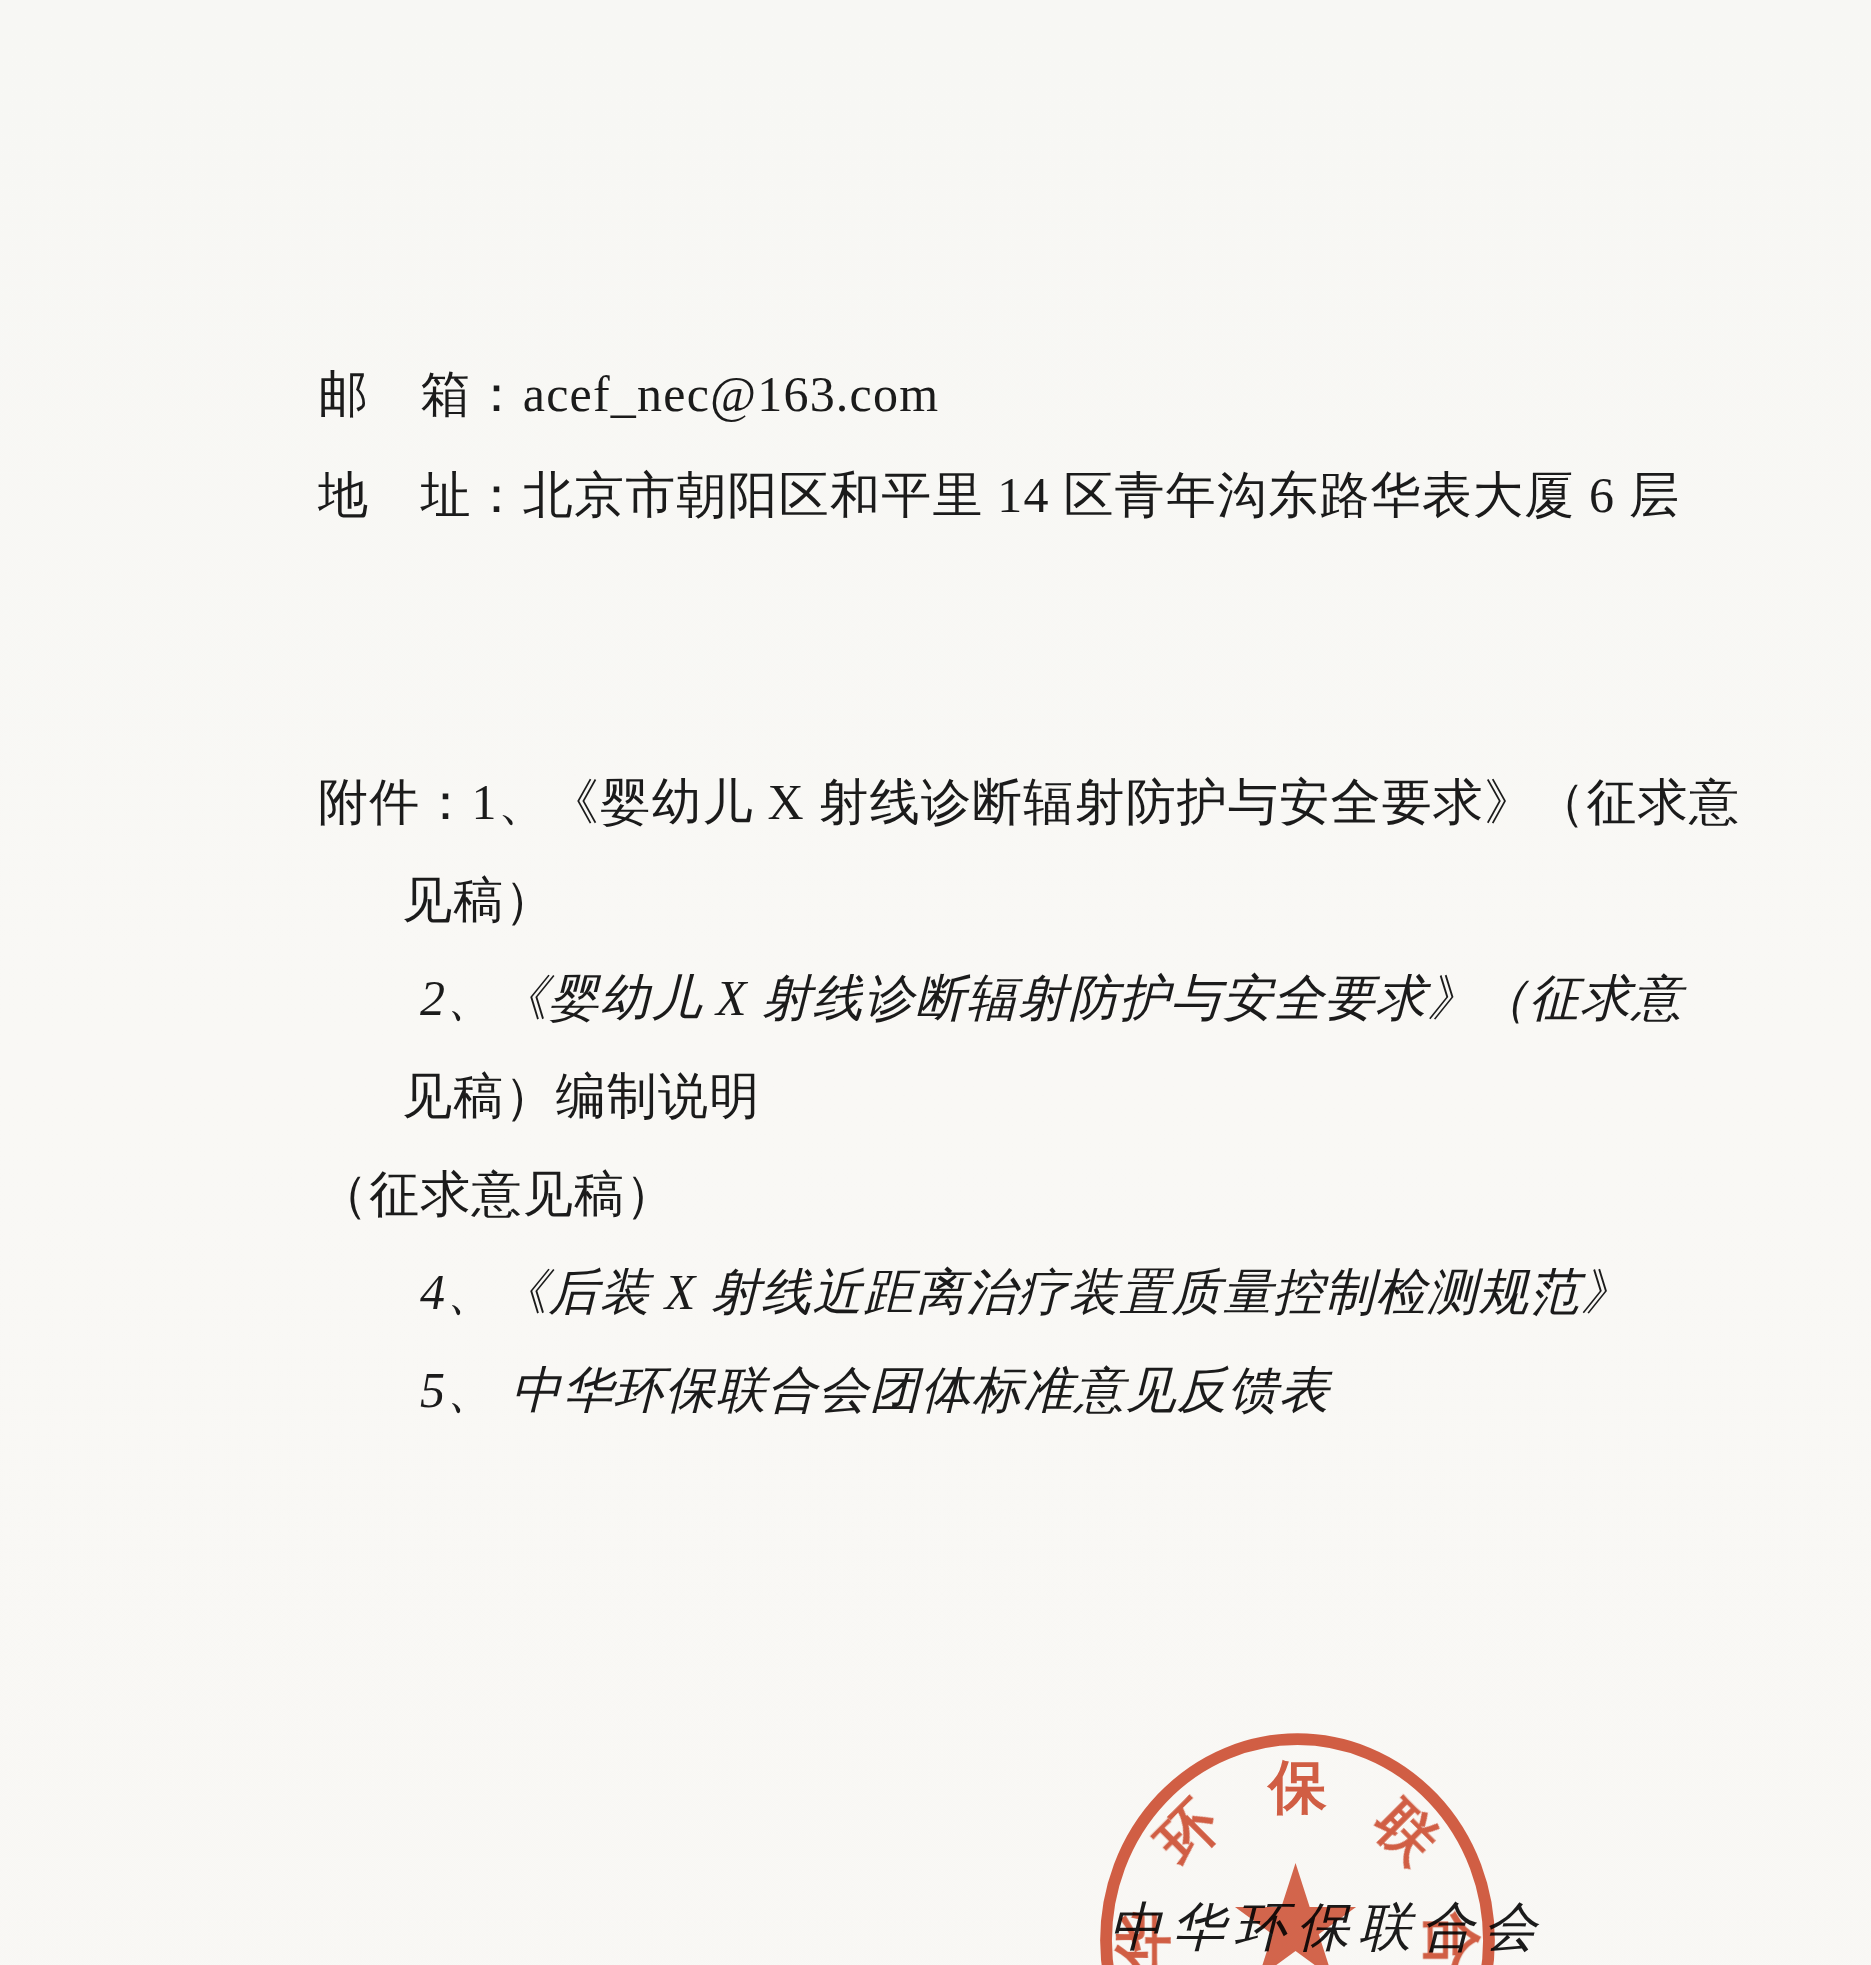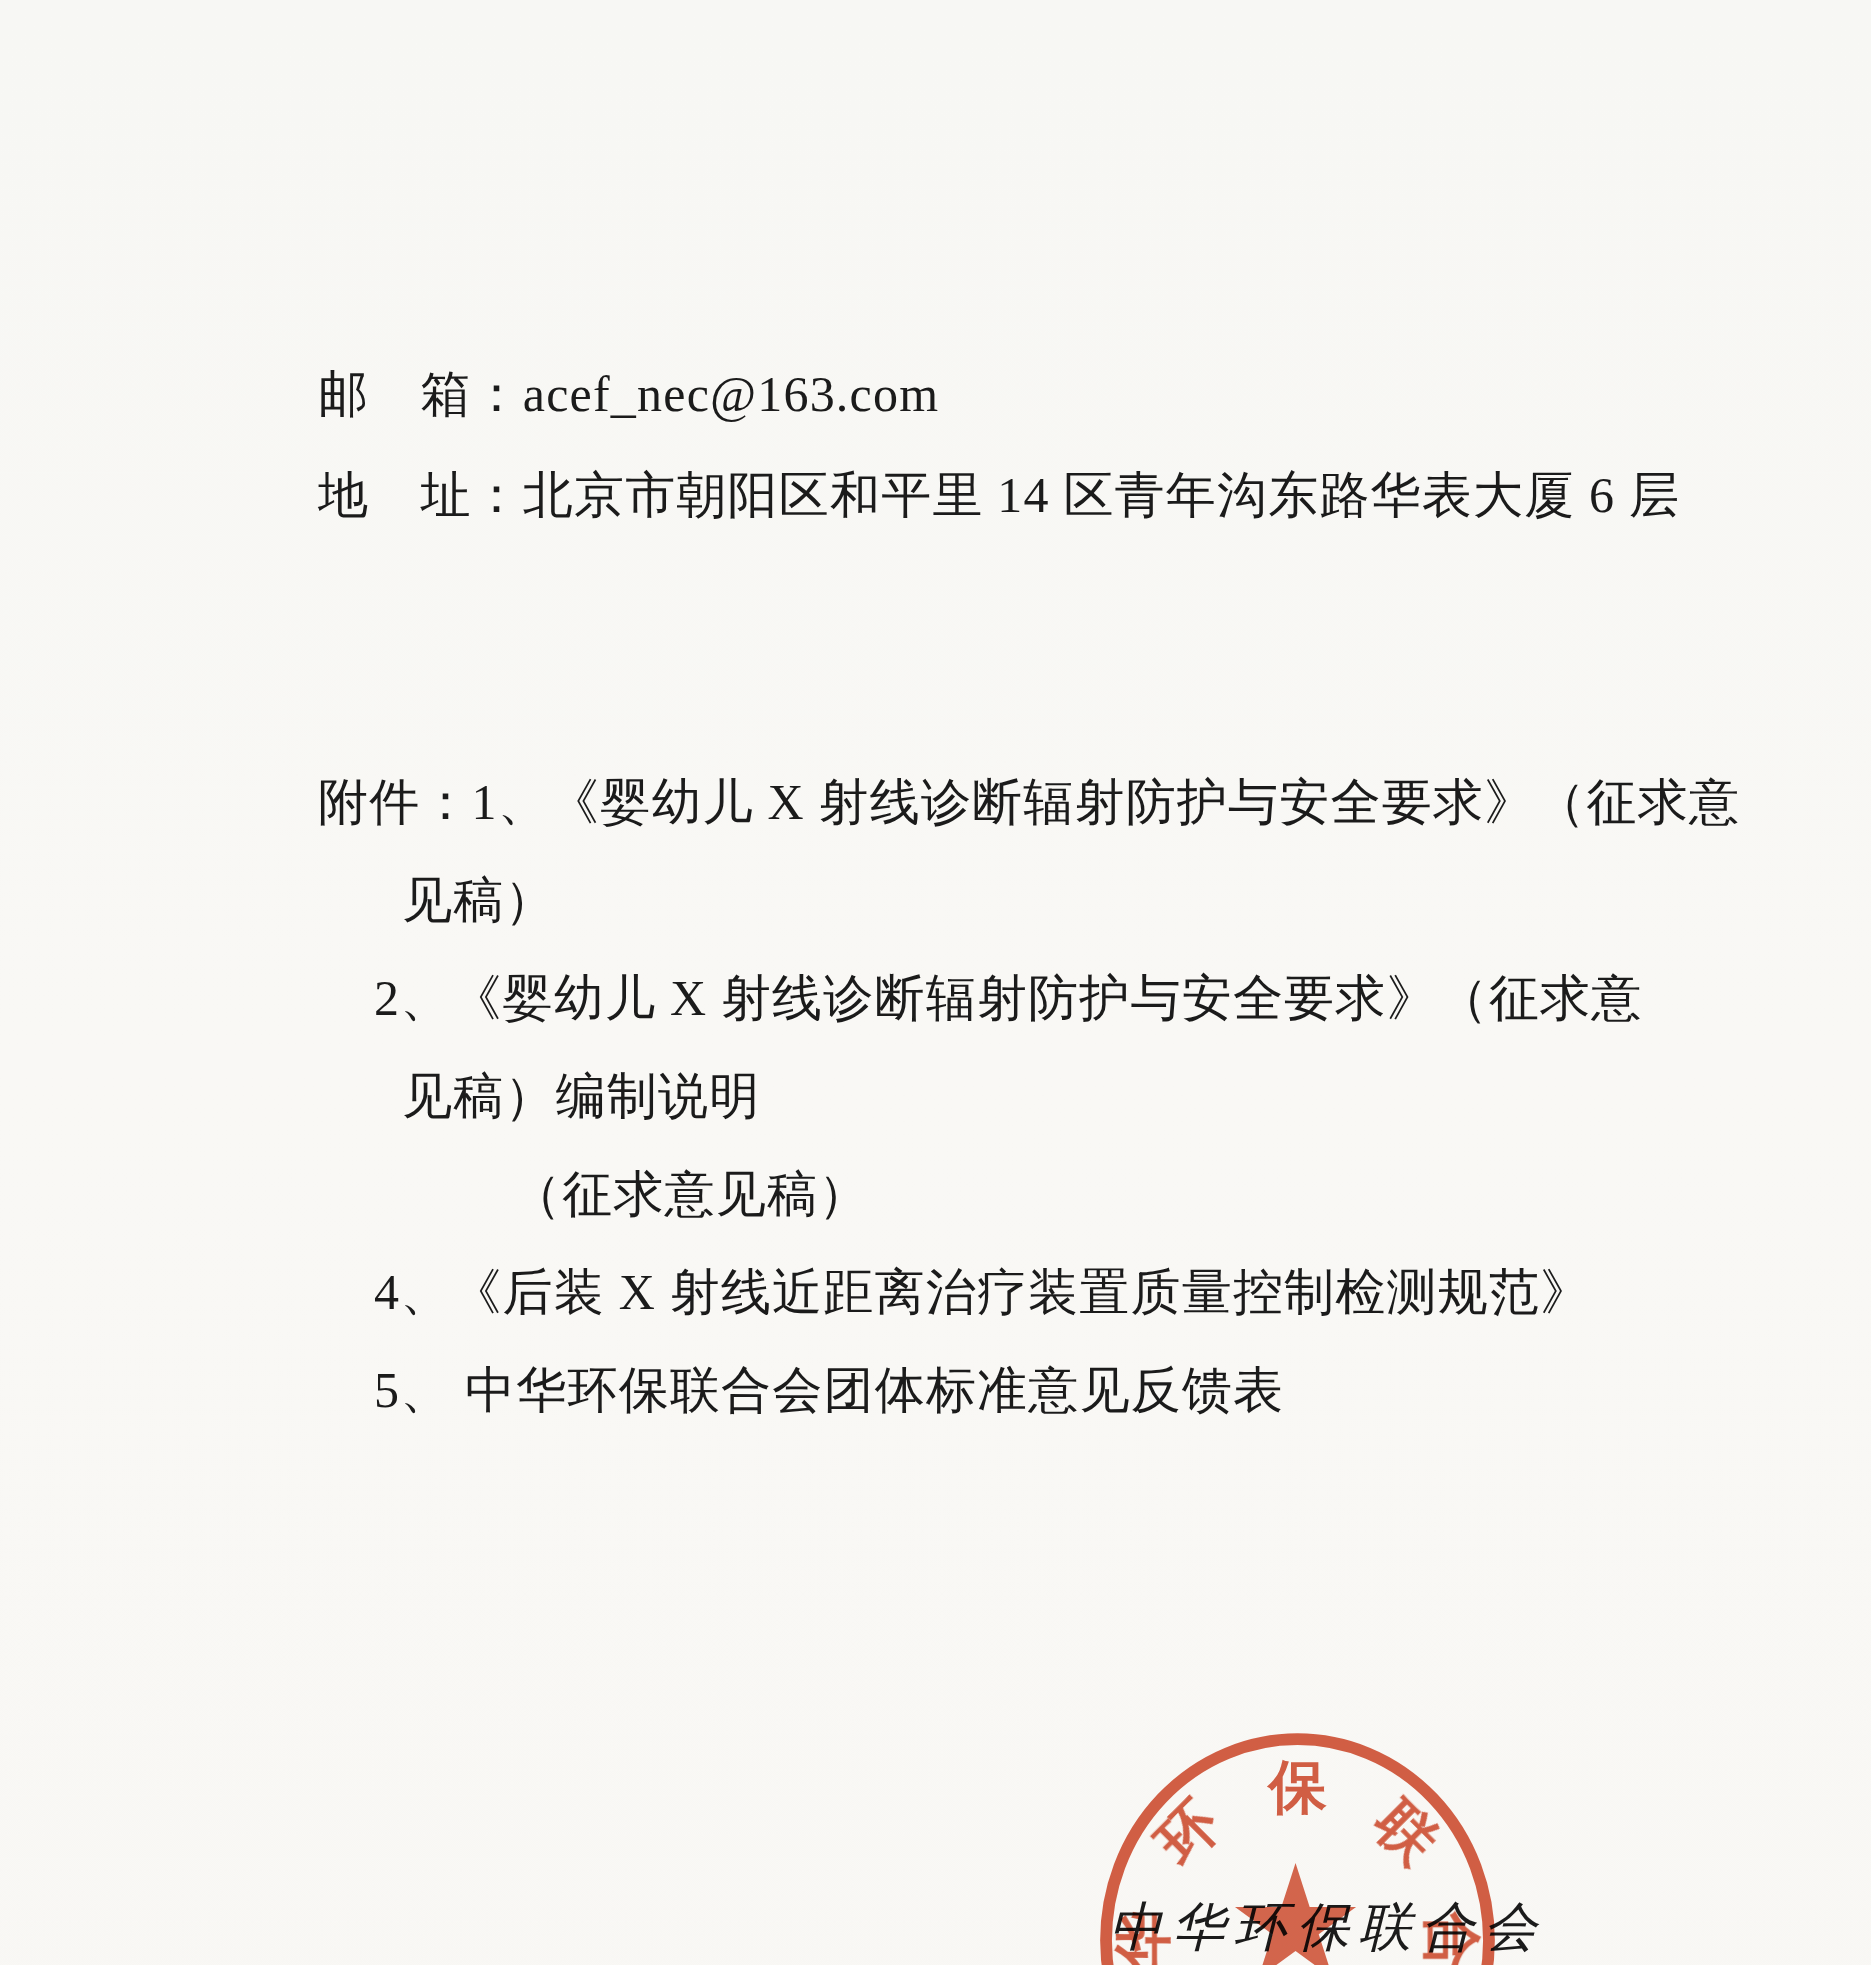--- a/index.html
+++ b/index.html
@@ -8,23 +8,23 @@
     background:linear-gradient(180deg,#f7f7f4 0%,#f9f8f5 40%,#f8f7f4 100%);
     font-family:"Liberation Serif","DejaVu Serif",serif;
     color:#1b1b1b;
   }
   .abs{position:absolute;}
   
   .contact{left:318px;top:344px;font-size:50px;line-height:101px;letter-spacing:1.2px;white-space:nowrap;}
   
   .attachments{left:318px;top:753px;font-size:50px;line-height:98px;letter-spacing:1.2px;white-space:nowrap;}
   .att-line{height:98px;}
-  .ml-num{margin-left:56px;}
+  .ml-num{margin-left:102px;font-style:italic;}
   .ml-cont{margin-left:84px;}
-  .ml-paren{margin-left:193px;}
+  .ml-paren{}
   
   .sig-org{left:1109px;top:1901px;font-size:53px;line-height:53px;letter-spacing:9.4px;white-space:nowrap;z-index:2;font-style:italic;}
   
   .seal{left:1097px;top:1732px;width:401px;height:417px;z-index:3;mix-blend-mode:multiply;opacity:.93;}
   .seal text{font-family:"Liberation Serif","DejaVu Serif",serif;font-weight:bold;}
   .label{display:inline;}
 </style>
 </head>
 <body>
 

